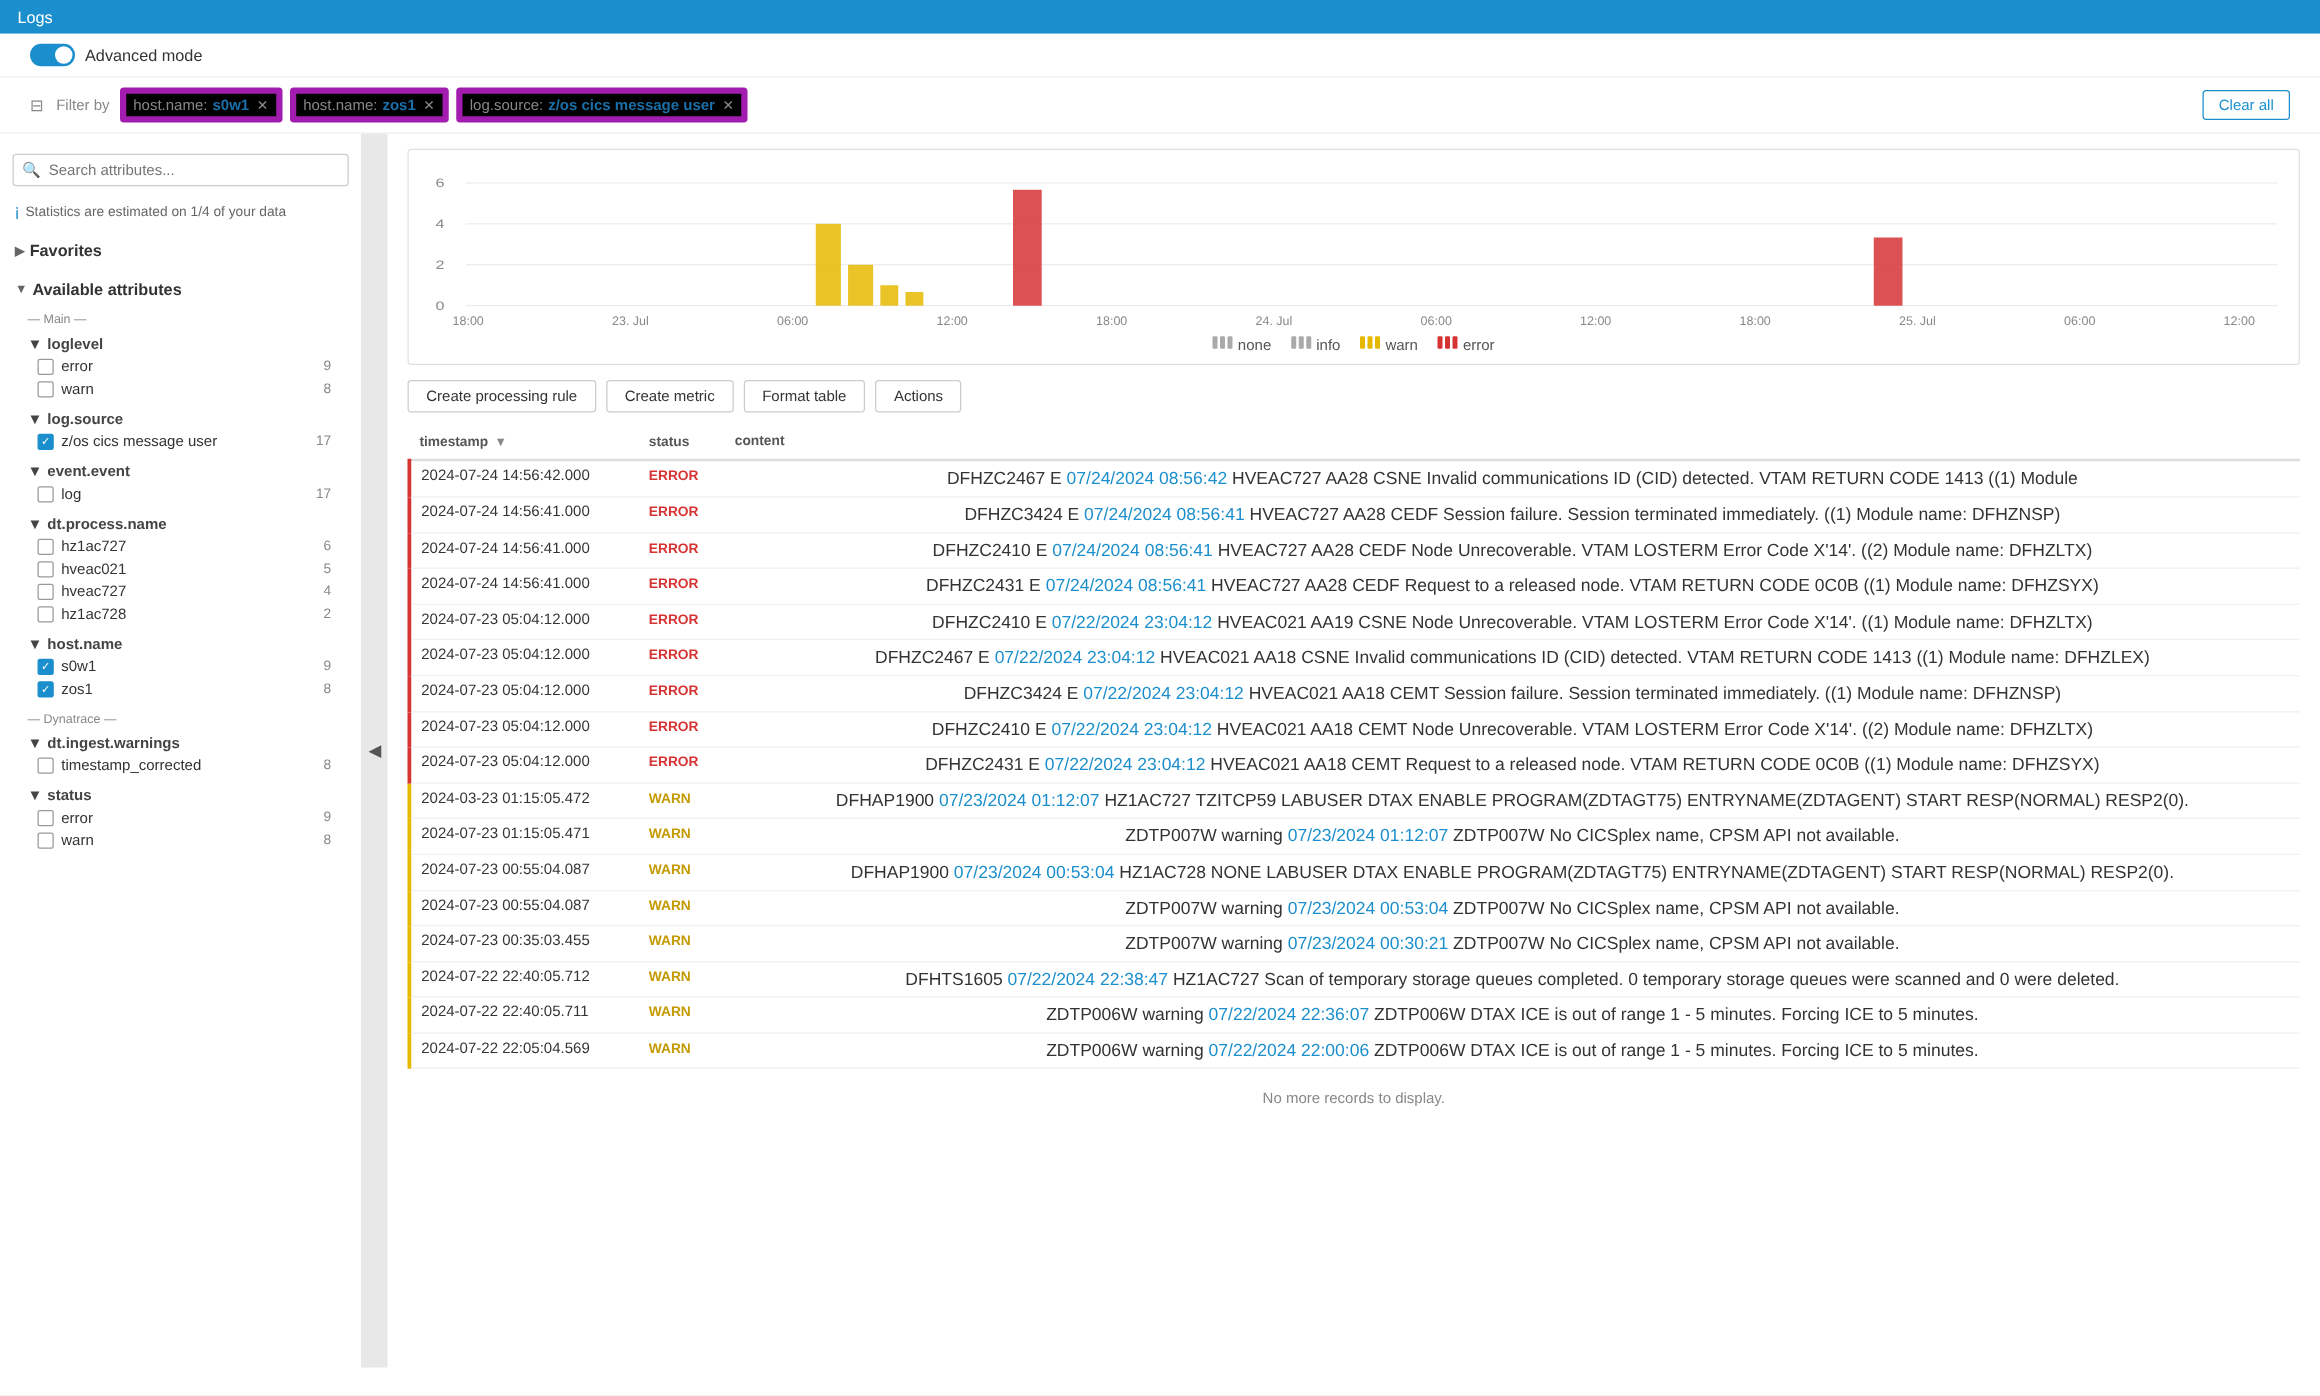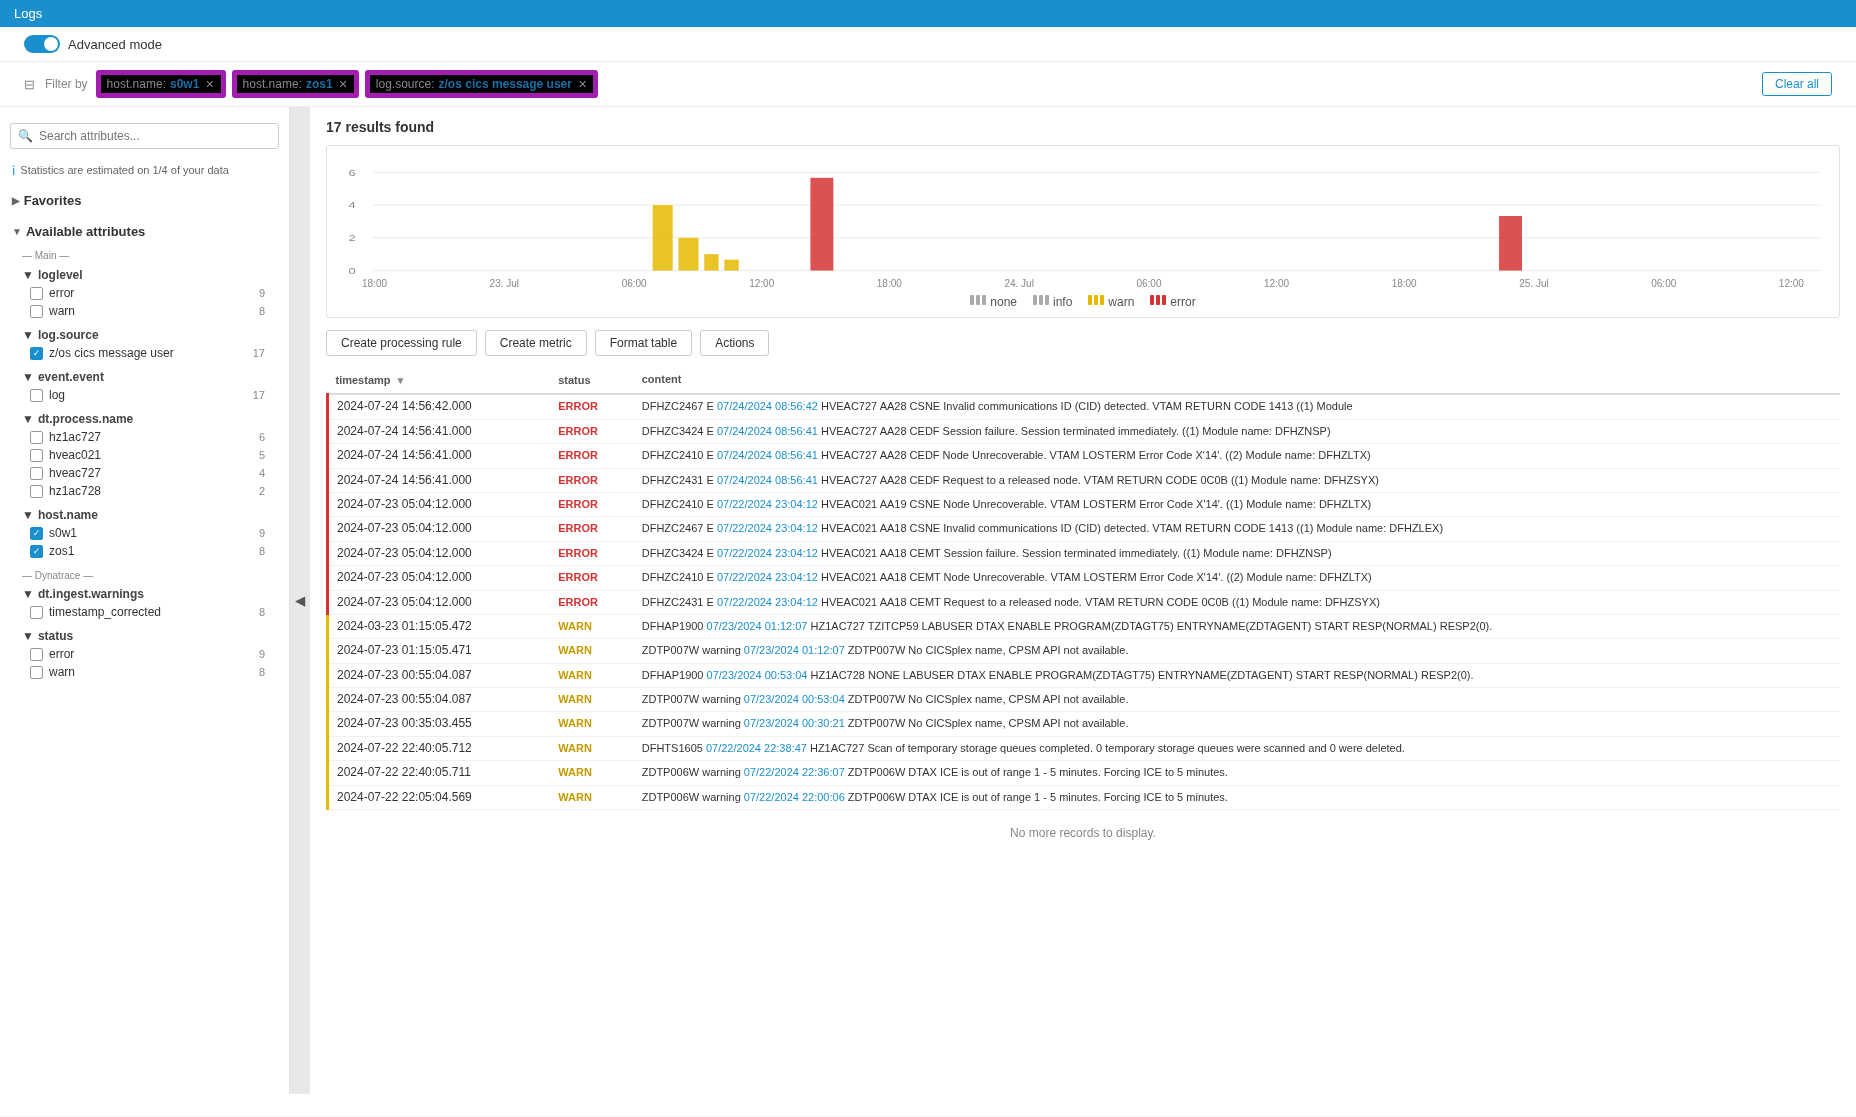--- a/index.html
+++ b/index.html
@@ -70,21 +70,21 @@
     
     .log-table { width: 100%; border-collapse: collapse; font-size: 12px; }
     .log-table th { text-align: left; padding: 6px 8px; border-bottom: 2px solid #ddd; color: #555; font-weight: 600; font-size: 11px; }
     .log-table td { padding: 4px 8px; border-bottom: 1px solid #f0f0f0; vertical-align: top; }
 
     .status-error { color: #d63333; font-weight: 600; font-size: 11px; }
     .status-warn { color: #c49a00; font-weight: 600; font-size: 11px; }
 
     .ts-col { min-width: 160px; }
     .status-col { min-width: 60px; }
-    .content-col { font-size: 11px; line-height: 1.4; color: #333; }
+    .content-col { font-size: 14px; line-height: 1.4; color: #333; text-align: center; }
     .content-link { color: #1b8fcd; text-decoration: none; }
 
     .left-border-error { border-left: 3px solid #d63333; }
     .left-border-warn { border-left: 3px solid #e6b800; }
 
     .no-more { text-align: center; color: #888; font-size: 12px; padding: 16px; }
 
     .sort-icon { color: #888; font-size: 10px; margin-left: 2px; }
   </style>
 </head>
@@ -261,21 +261,20 @@
             <span class="attribute-count">8</span>
           </div>
         </div>
       </div>
     </div>
 
     <button class="collapse-btn">◀</button>
 
     <div class="main-panel">
 
-      <div class="results-count">17 results found</div>
 
       <div class="chart-container">
         <div class="chart-area">
           <svg class="chart-svg" viewBox="0 0 1040 110" preserveAspectRatio="none">
 
             <text x="8" y="108" font-size="9" fill="#888">0</text>
             <text x="8" y="78" font-size="9" fill="#888">2</text>
             <text x="8" y="48" font-size="9" fill="#888">4</text>
             <text x="8" y="18" font-size="9" fill="#888">6</text>
 

